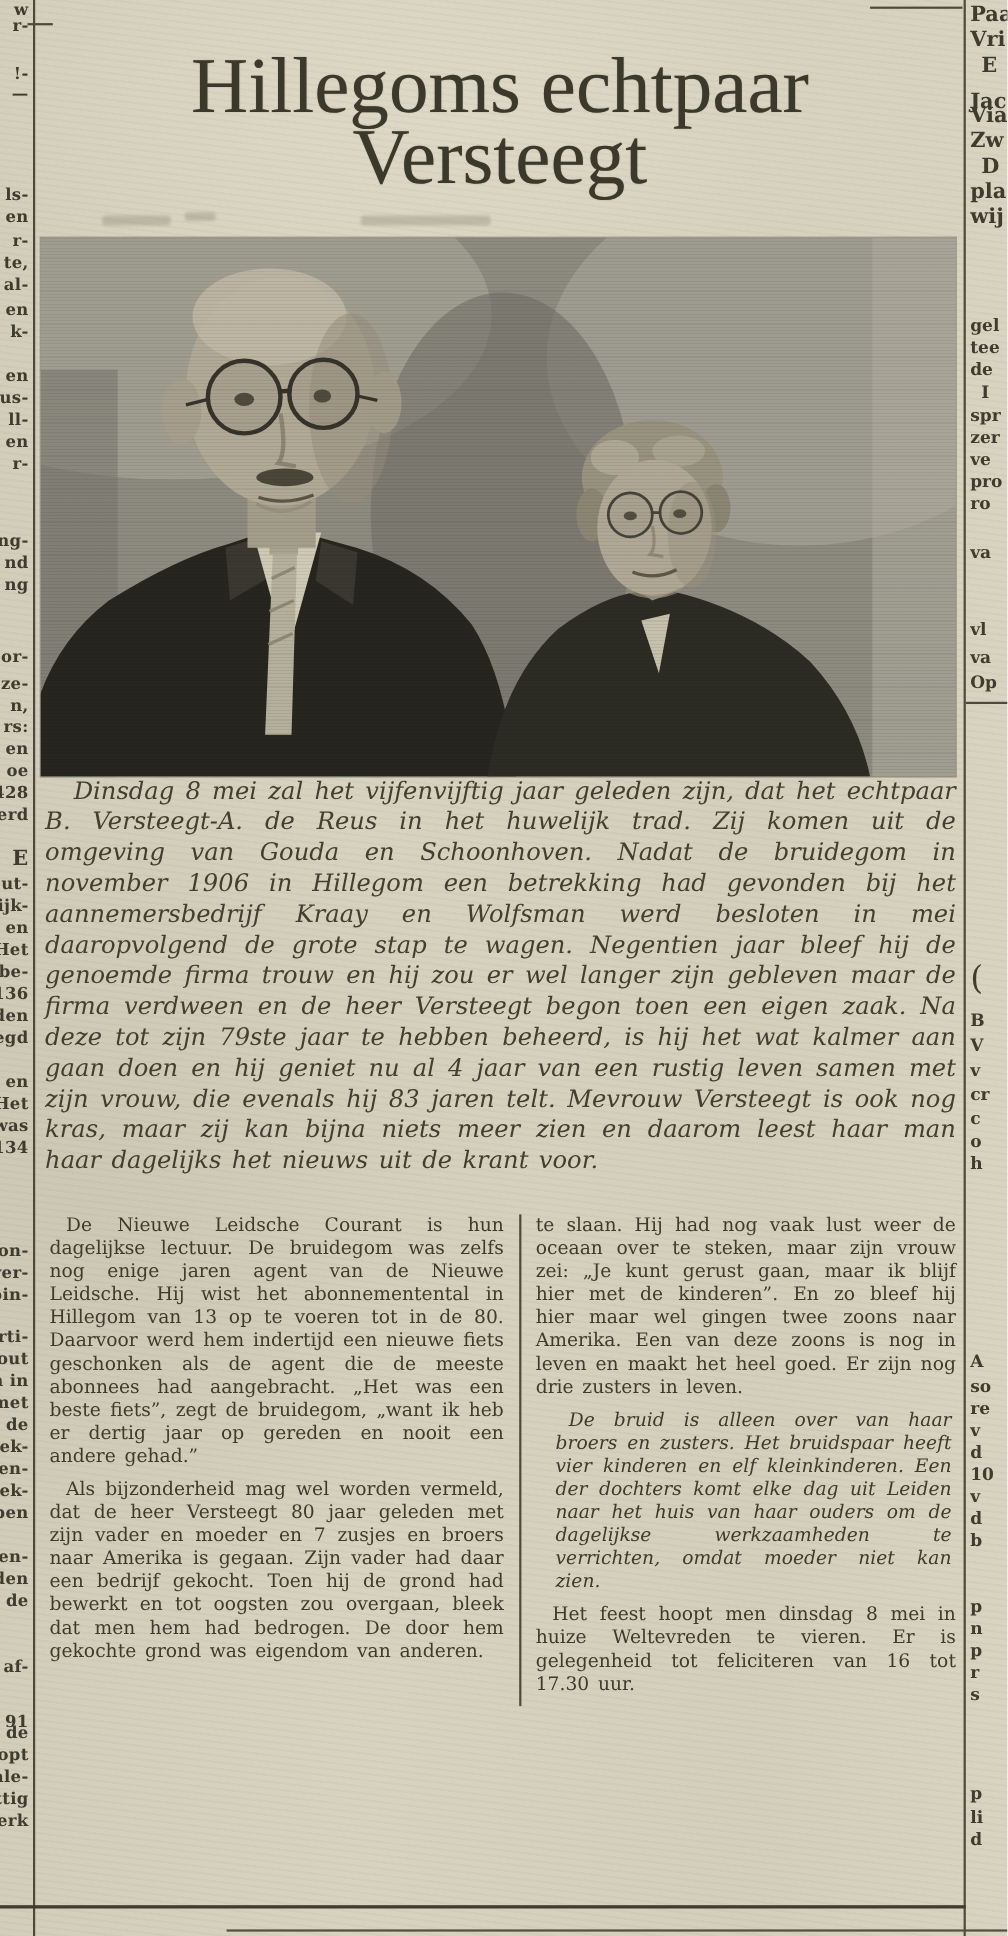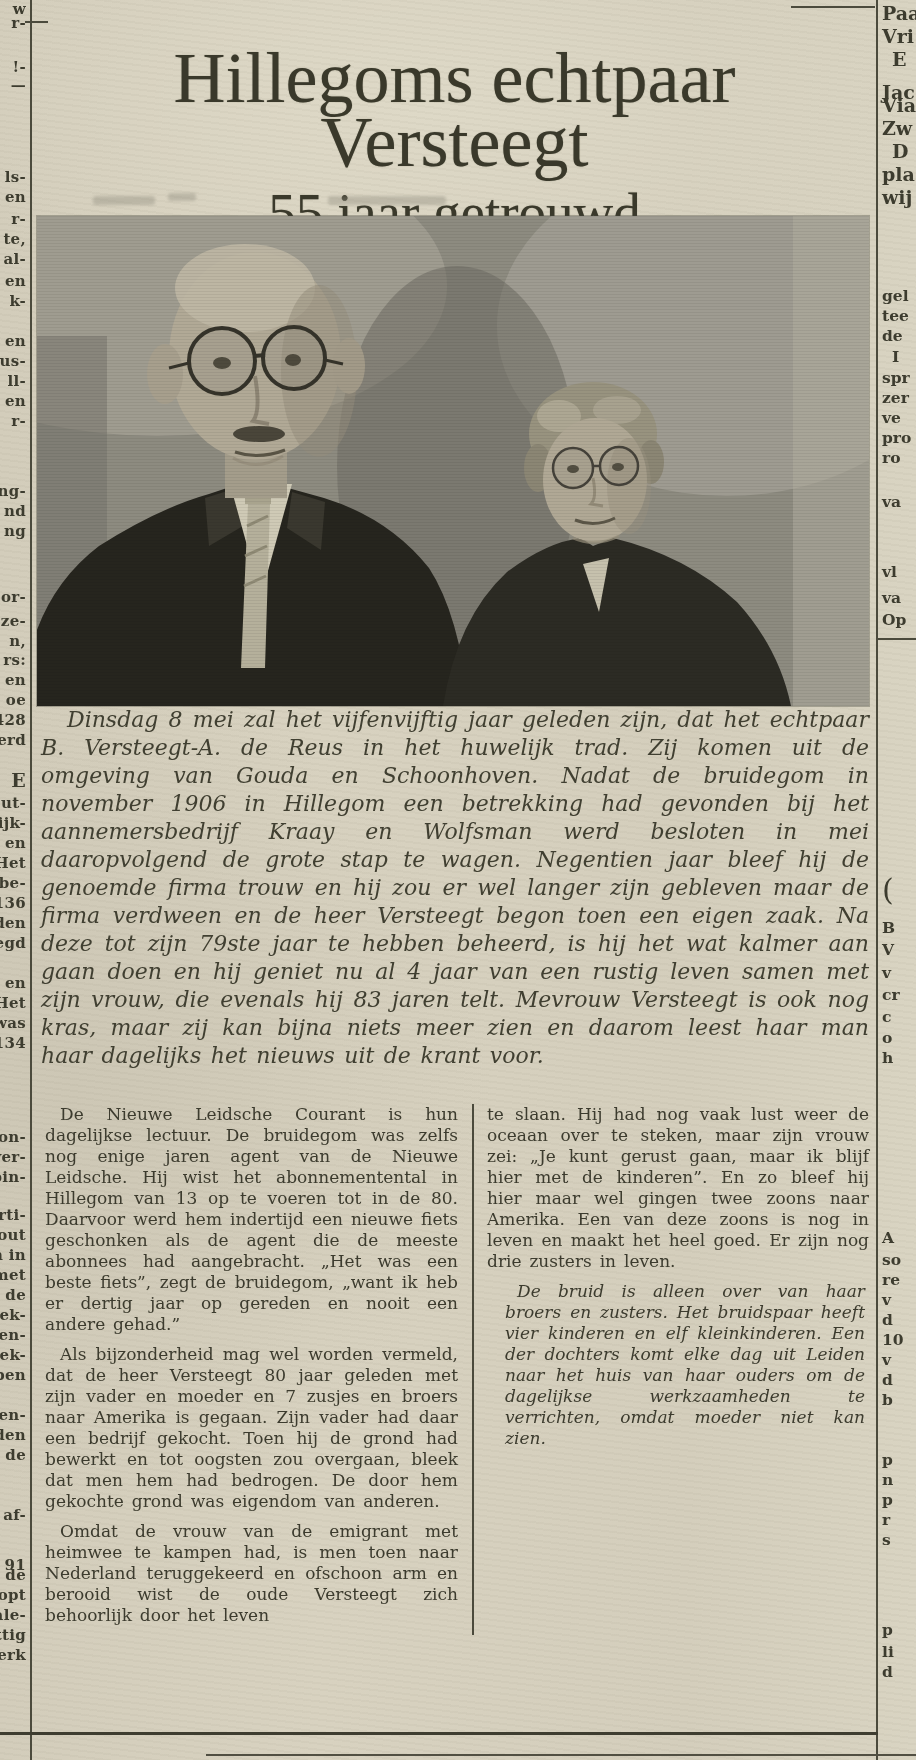--- a/index.html
+++ b/index.html
@@ -137,21 +137,20 @@
       <span style="top: 1646px;">werk</span>
     </div>
 
   <div class="rule rule-left"></div>
   <div class="rule rule-topleft"></div>
 
   <main class="article">
 
     <h1 class="headline">
       <span class="hl1">Hillegoms echtpaar Versteegt</span>
-      <span class="hl2">55 jaar getrouwd</span>
     </h1>
 
     <div class="smudge sm1"></div>
     <div class="smudge sm2"></div>
     <div class="smudge sm3"></div>
 
     <figure class="photo">
       <svg width="832" height="490" viewBox="0 0 832 490">
         <rect width="832" height="490" fill="#8d8b80"></rect>
         <ellipse cx="120" cy="70" rx="290" ry="150" fill="#a5a295" opacity="0.75"></ellipse>
@@ -207,26 +206,26 @@
       </svg>
       <div class="grain"></div>
     </figure>
 
     <p class="lead">Dinsdag 8 mei zal het vijfenvijftig jaar geleden zijn, dat het echtpaar B. Versteegt-A. de Reus in het huwelijk trad. Zij komen uit de omgeving van Gouda en Schoonhoven. Nadat de bruidegom in november 1906 in Hillegom een betrekking had gevonden bij het aannemersbedrijf Kraay en Wolfsman werd besloten in mei daaropvolgend de grote stap te wagen. Negentien jaar bleef hij de genoemde firma trouw en hij zou er wel langer zijn gebleven maar de firma verdween en de heer Versteegt begon toen een eigen zaak. Na deze tot zijn 79ste jaar te hebben beheerd, is hij het wat kalmer aan gaan doen en hij geniet nu al 4 jaar van een rustig leven samen met zijn vrouw, die evenals hij 83 jaren telt. Mevrouw Versteegt is ook nog kras, maar zij kan bijna niets meer zien en daarom leest haar man haar dagelijks het nieuws uit de krant voor.</p>
 
     <div class="cols">
       <div class="col col-left">
         <p>De Nieuwe Leidsche Courant is hun dagelijkse lectuur. De bruidegom was zelfs nog enige jaren agent van de Nieuwe Leidsche. Hij wist het abonnementental in Hillegom van 13 op te voeren tot in de 80. Daarvoor werd hem indertijd een nieuwe fiets geschonken als de agent die de meeste abonnees had aangebracht. „Het was een beste fiets”, zegt de bruidegom, „want ik heb er dertig jaar op gereden en nooit een andere gehad.”</p>
         <p>Als bijzonderheid mag wel worden vermeld, dat de heer Versteegt 80 jaar geleden met zijn vader en moeder en 7 zusjes en broers naar Amerika is gegaan. Zijn vader had daar een bedrijf gekocht. Toen hij de grond had bewerkt en tot oogsten zou overgaan, bleek dat men hem had bedrogen. De door hem gekochte grond was eigendom van anderen.</p>
-        <p>Omdat de vrouw van de emigrant met heimwee te kampen had, is men toen naar Nederland teruggekeerd en ofschoon arm en berooid wist de oude Versteegt zich behoorlijk door het leven</p>
       </div>
       <div class="col-rule"></div>
       <div class="col col-right">
         <p>te slaan. Hij had nog vaak lust weer de oceaan over te steken, maar zijn vrouw zei: „Je kunt gerust gaan, maar ik blijf hier met de kinderen”. En zo bleef hij hier maar wel gingen twee zoons naar Amerika. Een van deze zoons is nog in leven en maakt het heel goed. Er zijn nog drie zusters in leven.</p>
         <p class="ital">De bruid is alleen over van haar broers en zusters. Het bruidspaar heeft vier kinderen en elf kleinkinderen. Een der dochters komt elke dag uit Leiden naar het huis van haar ouders om de dagelijkse werkzaamheden te verrichten, omdat moeder niet kan zien.</p>
+        <p>Het feest hoopt men dinsdag 8 mei in huize Weltevreden te vieren. Er is gelegenheid tot feliciteren van 16 tot 17.30 uur.</p>
       </div>
     </div>
   </main>
 
   <div class="rule rule-right"></div>
   <div class="rule rule-topright"></div>
   <div class="rule rule-rm"></div>
 
   <div class="right-margin">
       <span class="lg" style="top: 2px;">Paa</span>

